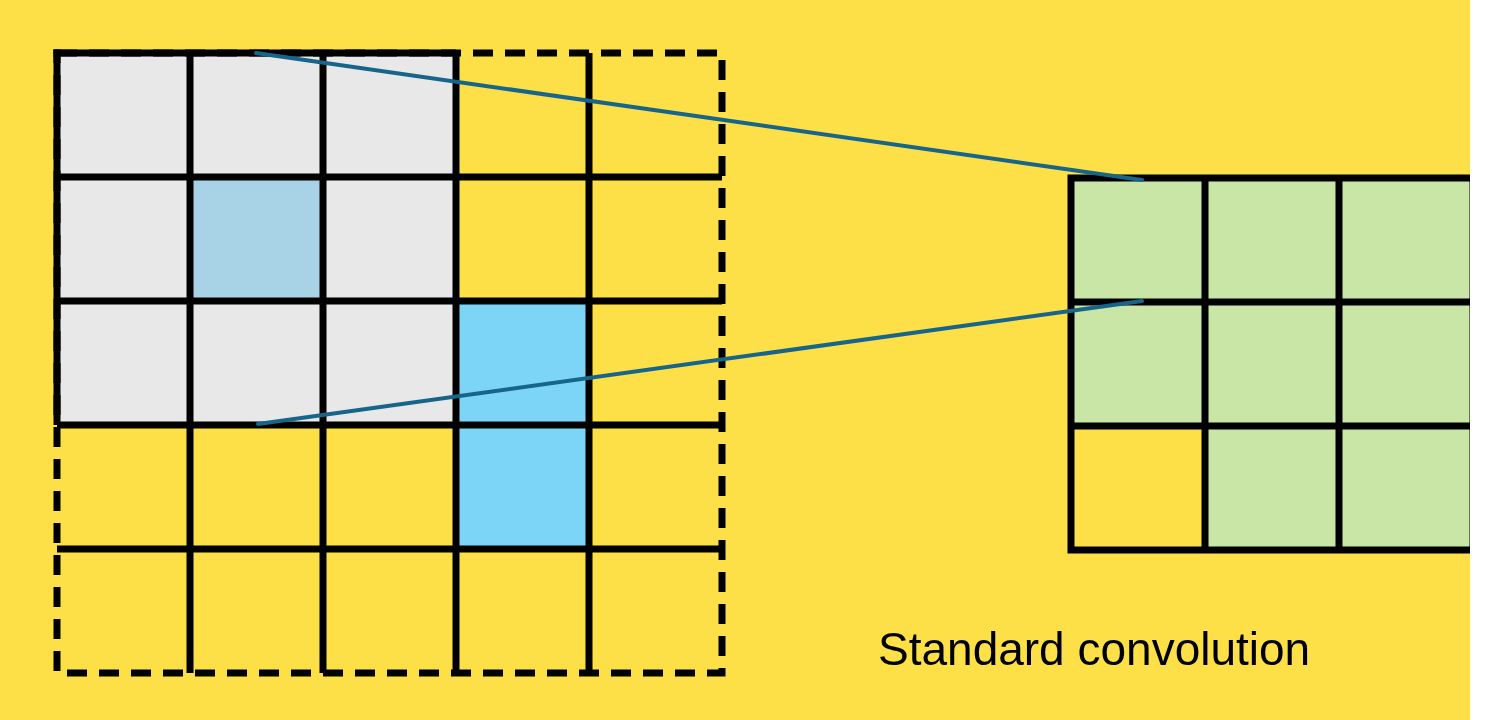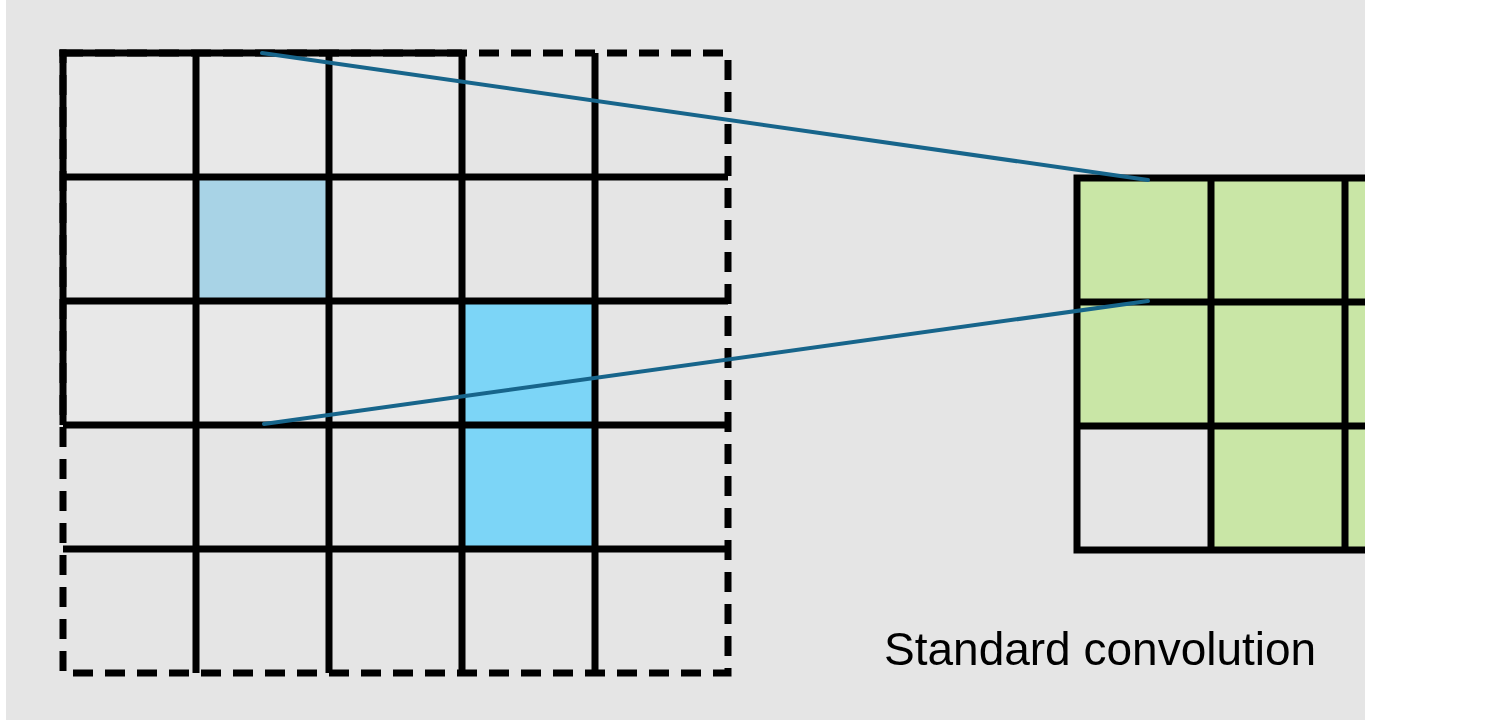--- a/index.html
+++ b/index.html
@@ -5,25 +5,24 @@
   html, body {
     margin: 0;
     padding: 0;
     background: #ffffff;
   }
   body {
     font-family: "Liberation Sans", sans-serif;
   }
   #canvas {
     position: relative;
-    width: 1359px;
+    width: 1470px;
     height: 720px;
-    background: #e5e5e5;
+    background: #fde047;
     overflow: hidden;
-    margin-left: 6px;
   }
   #diagram-svg {
     position: absolute;
     left: 0;
     top: 0;
     width: 1506px;
     height: 720px;
     display: block;
   }
   .caption-text {

